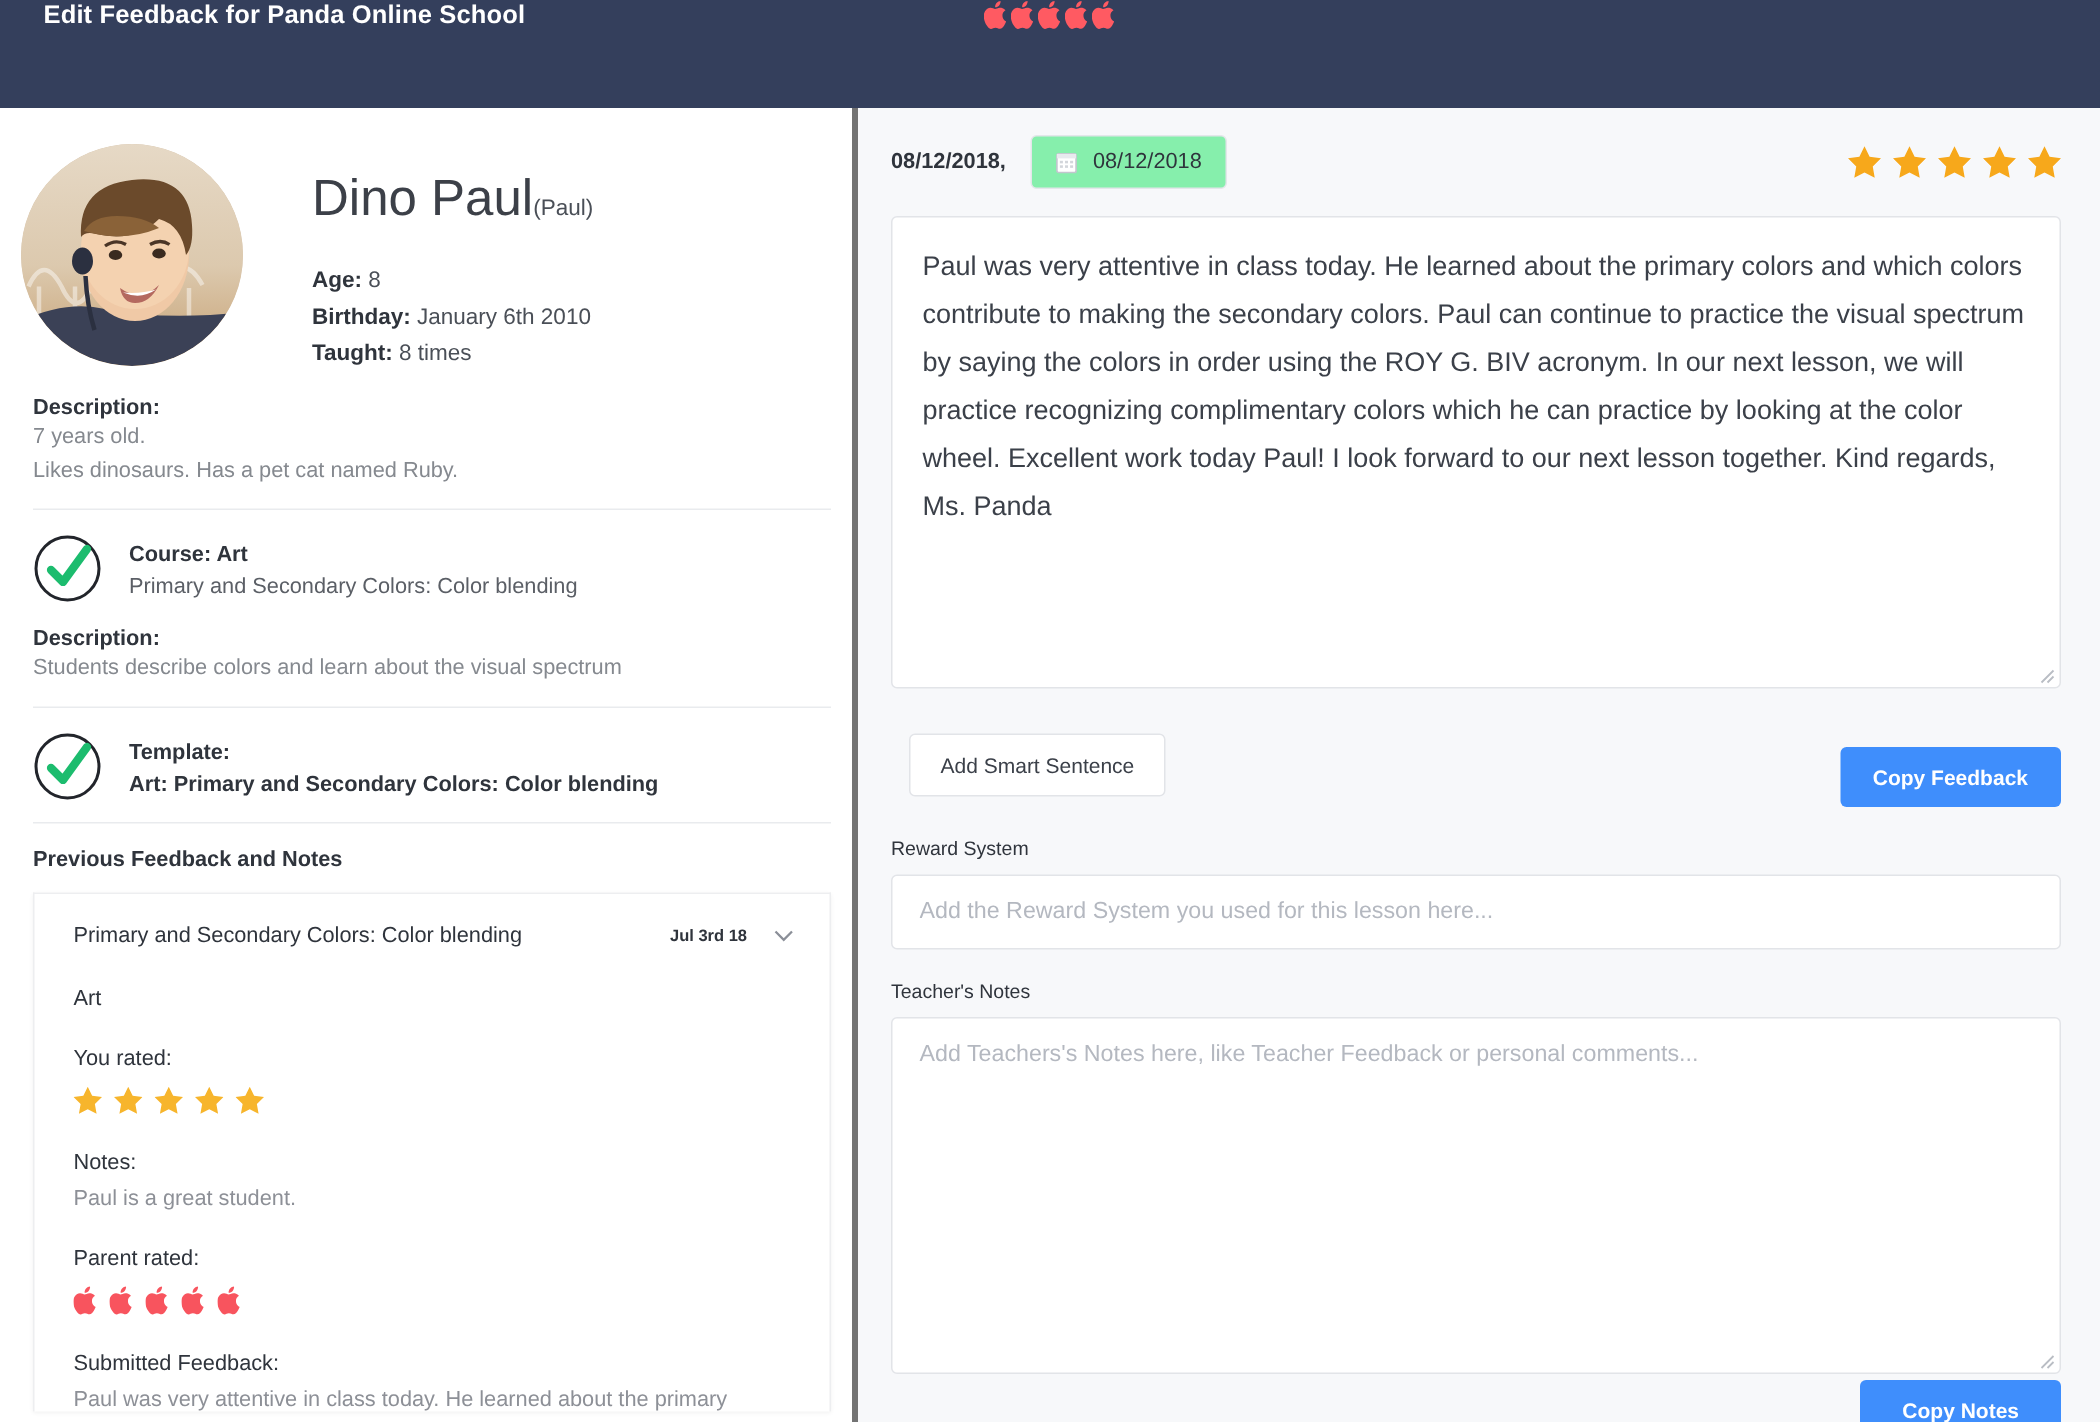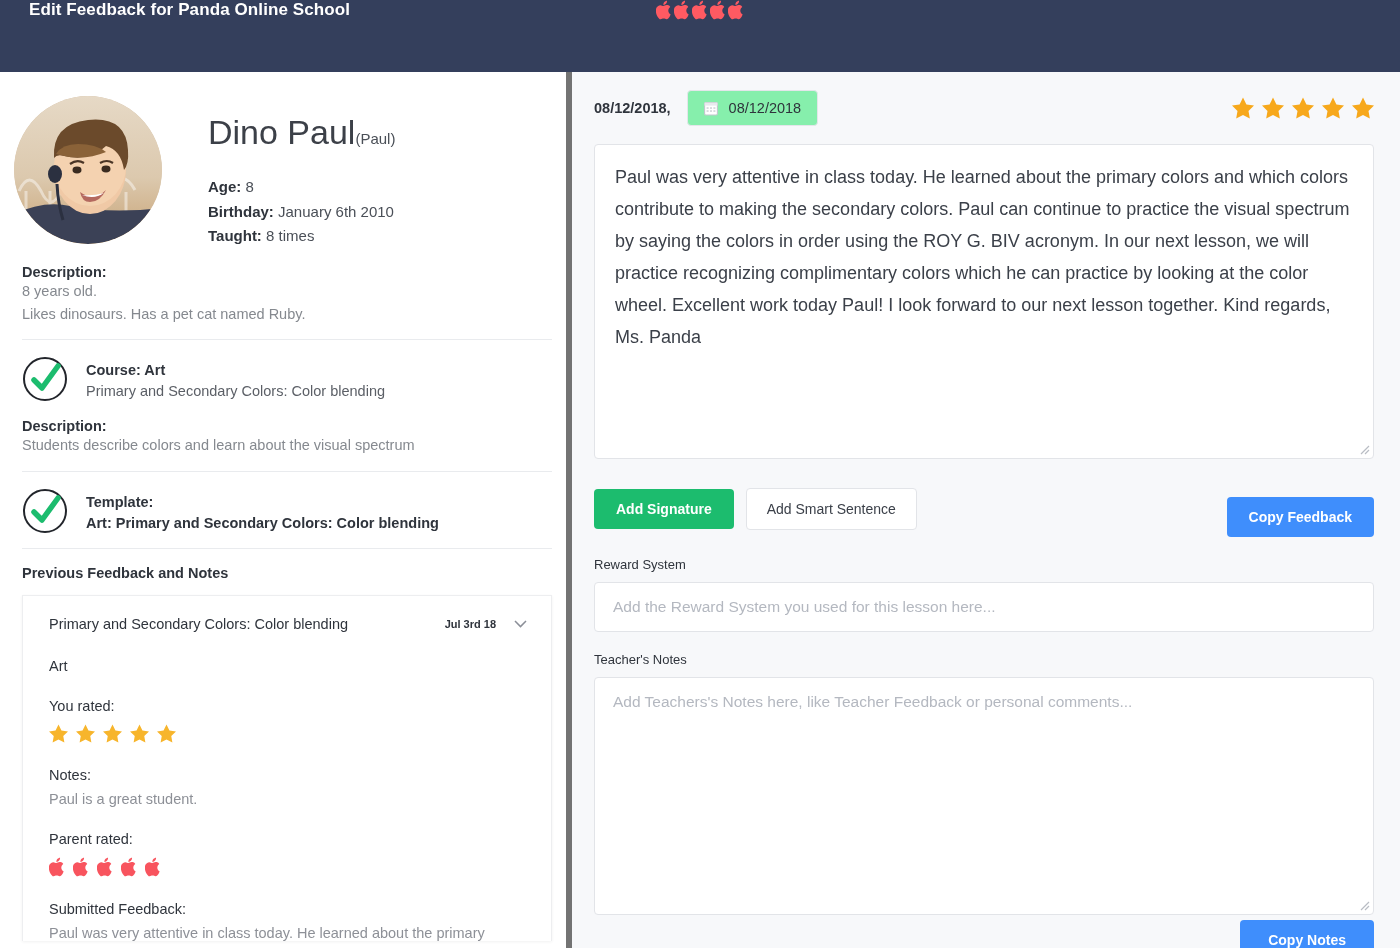--- a/index.html
+++ b/index.html
@@ -52,21 +52,21 @@
   .close-x::before { transform: rotate(45deg); }
   .close-x::after  { transform: rotate(-45deg); }
 
   
   .body {
     display: flex; height: 876px; width: 100%;
   }
   .left-pane {
     width: 572px; height: 100%;
     background: #ffffff;
-    border-right: 6px solid #737373;
+    border-right: 4px solid #737373;
     overflow: hidden;
     position: relative;
   }
   .right-pane {
     flex: 1; height: 100%;
     background: #f7f8fa;
     padding: 14px 14px 0 22px;
     position: relative;
     overflow: hidden;
   }
@@ -301,21 +301,21 @@
           <div>
             <b>Taught:</b>
             <span>8 times</span>
           </div>
         </div>
       </div>
     </div>
 
     <div class="desc-block">
       <div class="desc-label">Description:</div>
-      <div class="desc-text">8 years old.</div>
+      <div class="desc-text">7 years old.</div>
       <div class="desc-text">Likes dinosaurs. Has a pet cat named Ruby.</div>
     </div>
 
     <div class="divider"></div>
 
     <div class="row-check">
       <span class="check-ico">
         <svg width="46" height="46" viewBox="0 0 46 46">
           <circle cx="23" cy="23" r="21" fill="none" stroke="#22252b" stroke-width="2"></circle>
           <path d="M12 24 L20 32 L36 10" fill="none" stroke="#1cbc6e" stroke-width="5.5" stroke-linecap="round" stroke-linejoin="round"></path>
@@ -454,21 +454,20 @@
     </div>
 
     <div style="position:relative;width:calc(100% - 12px);">
       <textarea class="feedback-area" style="">Paul was very attentive in class today. He learned about the primary colors and which colors contribute to making the secondary colors. Paul can continue to practice the visual spectrum by saying the colors in order using the ROY G. BIV acronym. In our next lesson, we will practice recognizing complimentary colors which he can practice by looking at the color wheel. Excellent work today Paul! I look forward to our next lesson together. Kind regards, Ms. Panda</textarea>
       <svg class="resize-handle" style="right:4px;bottom:8px;" viewBox="0 0 12 12">
         <path d="M11 3 L3 11 M11 7 L7 11" stroke="#b9bdc4" stroke-width="1.2"></path>
       </svg>
     </div>
 
     <div class="btn-row">
-      <button class="btn-sig">Add Signature</button>
       <button class="btn-smart">Add Smart Sentence</button>
       <button class="btn-copy">Copy Feedback</button>
     </div>
 
     <div class="field-label">Reward System</div>
     <input class="reward-input" placeholder="Add the Reward System you used for this lesson here..." style="">
 
     <div class="field-label">Teacher's Notes</div>
     <div style="position:relative;width:100%;">
       <textarea class="notes-area" placeholder="Add Teachers's Notes here, like Teacher Feedback or personal comments..." style=""></textarea>

